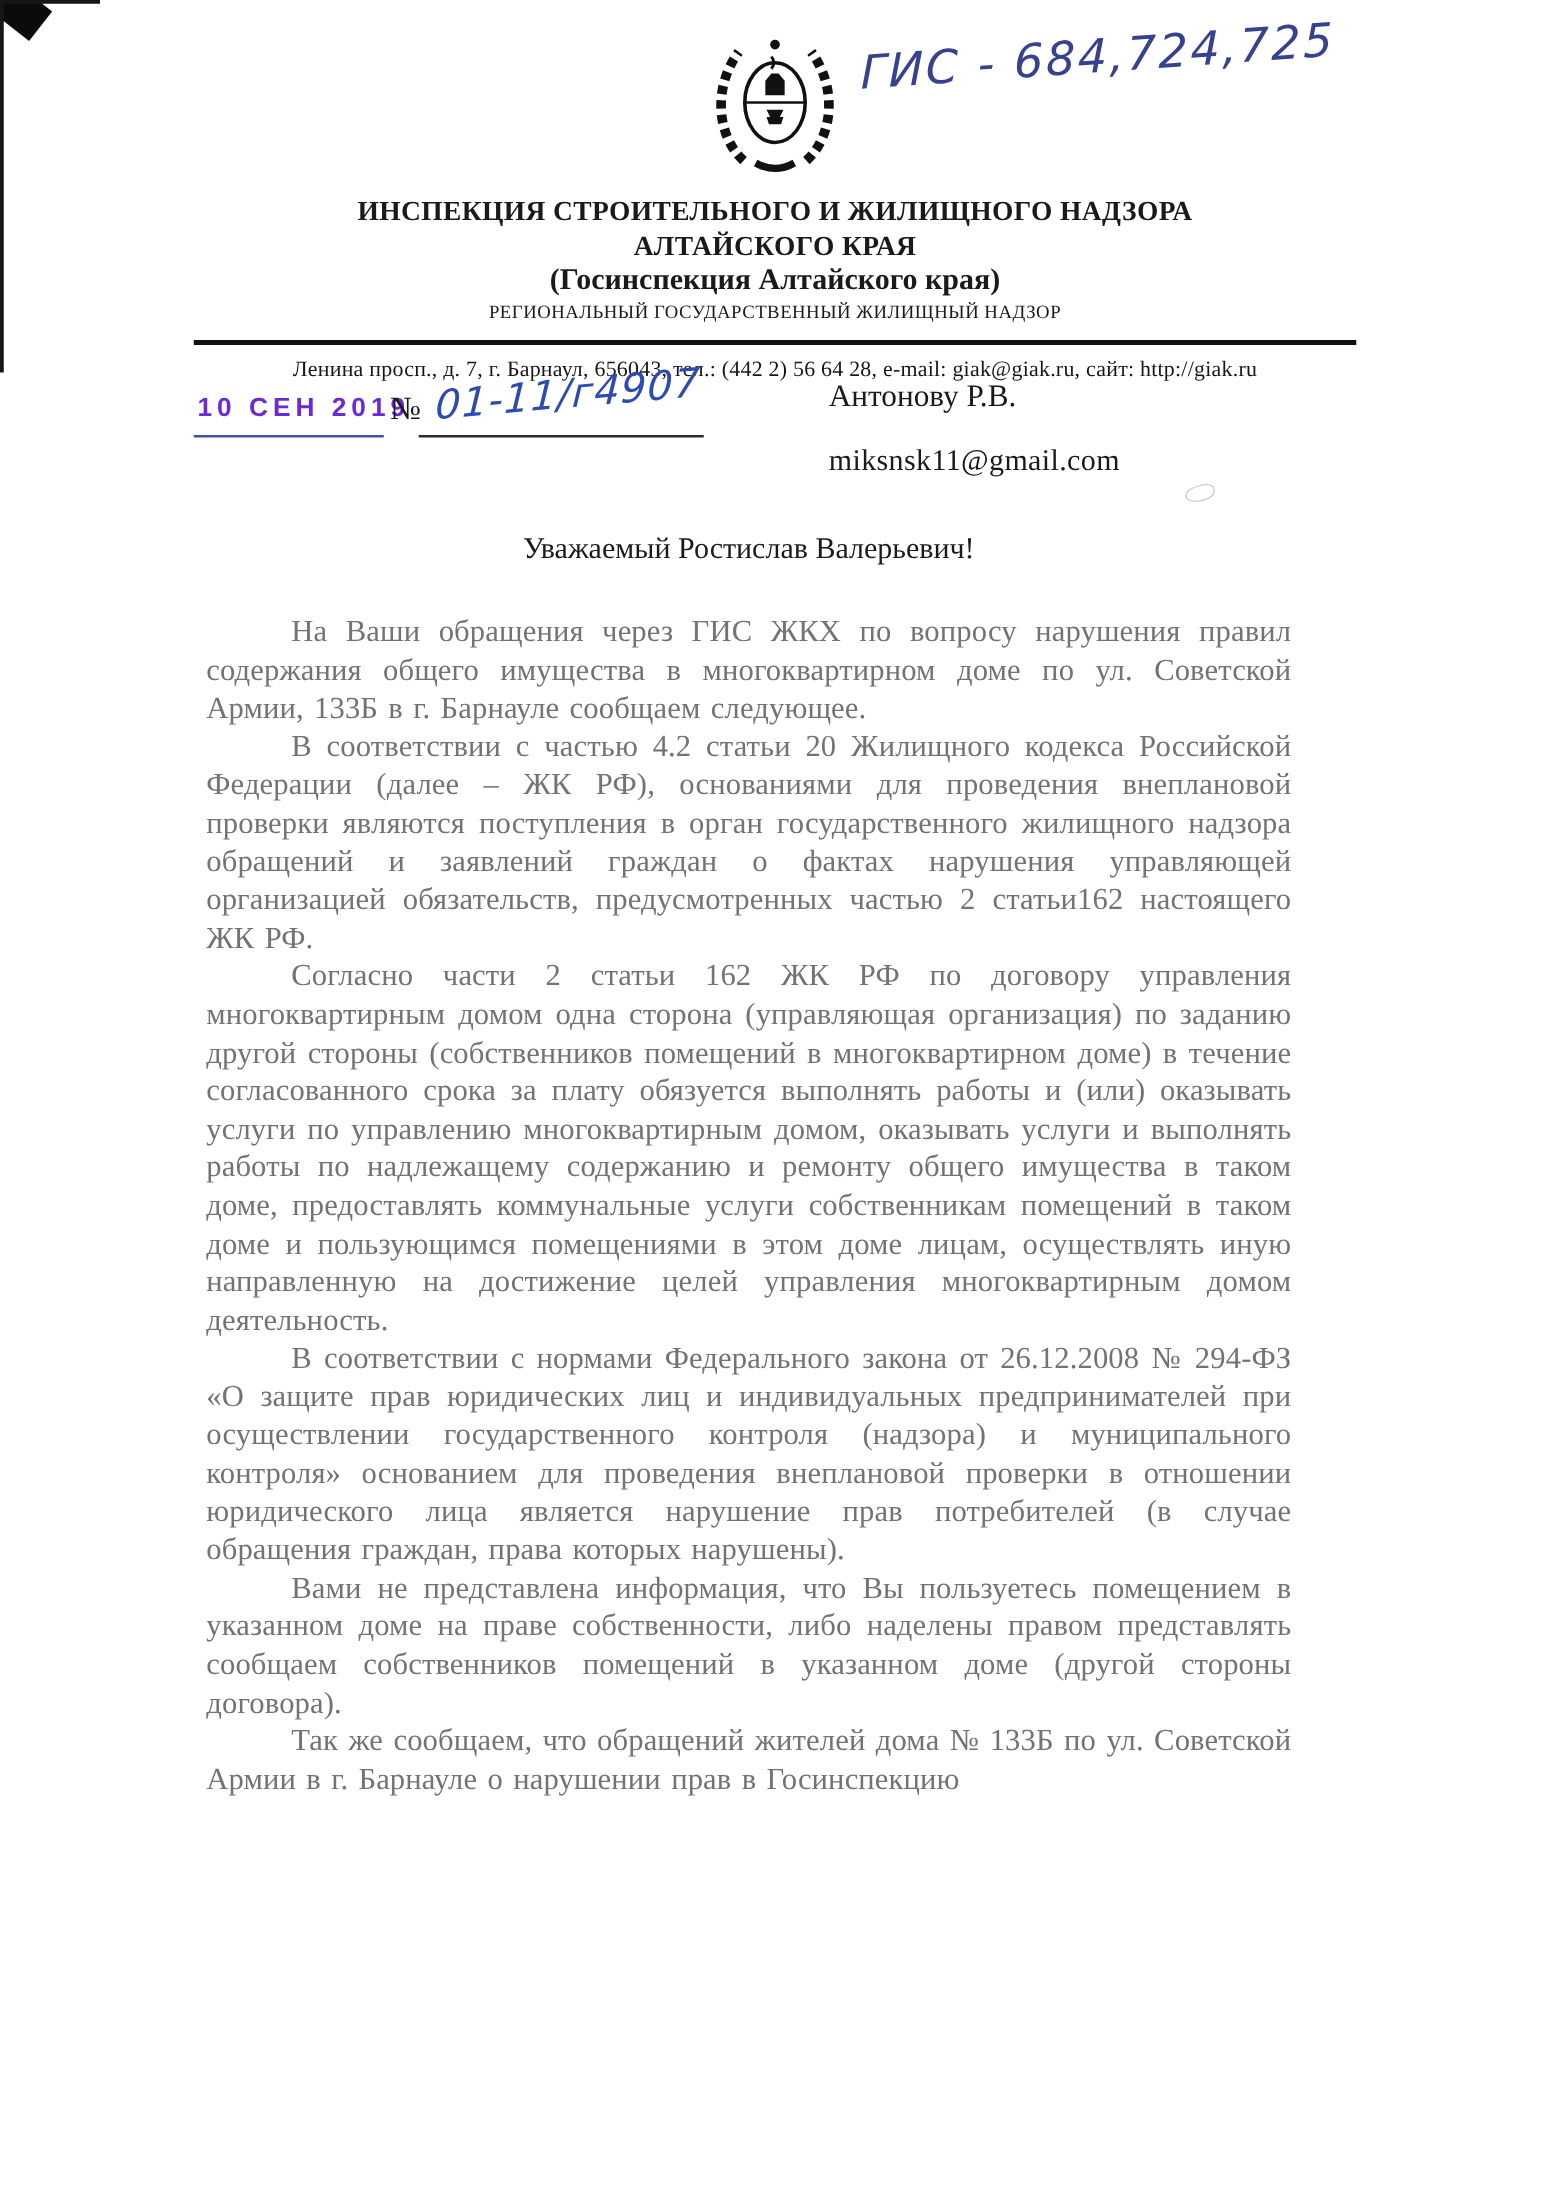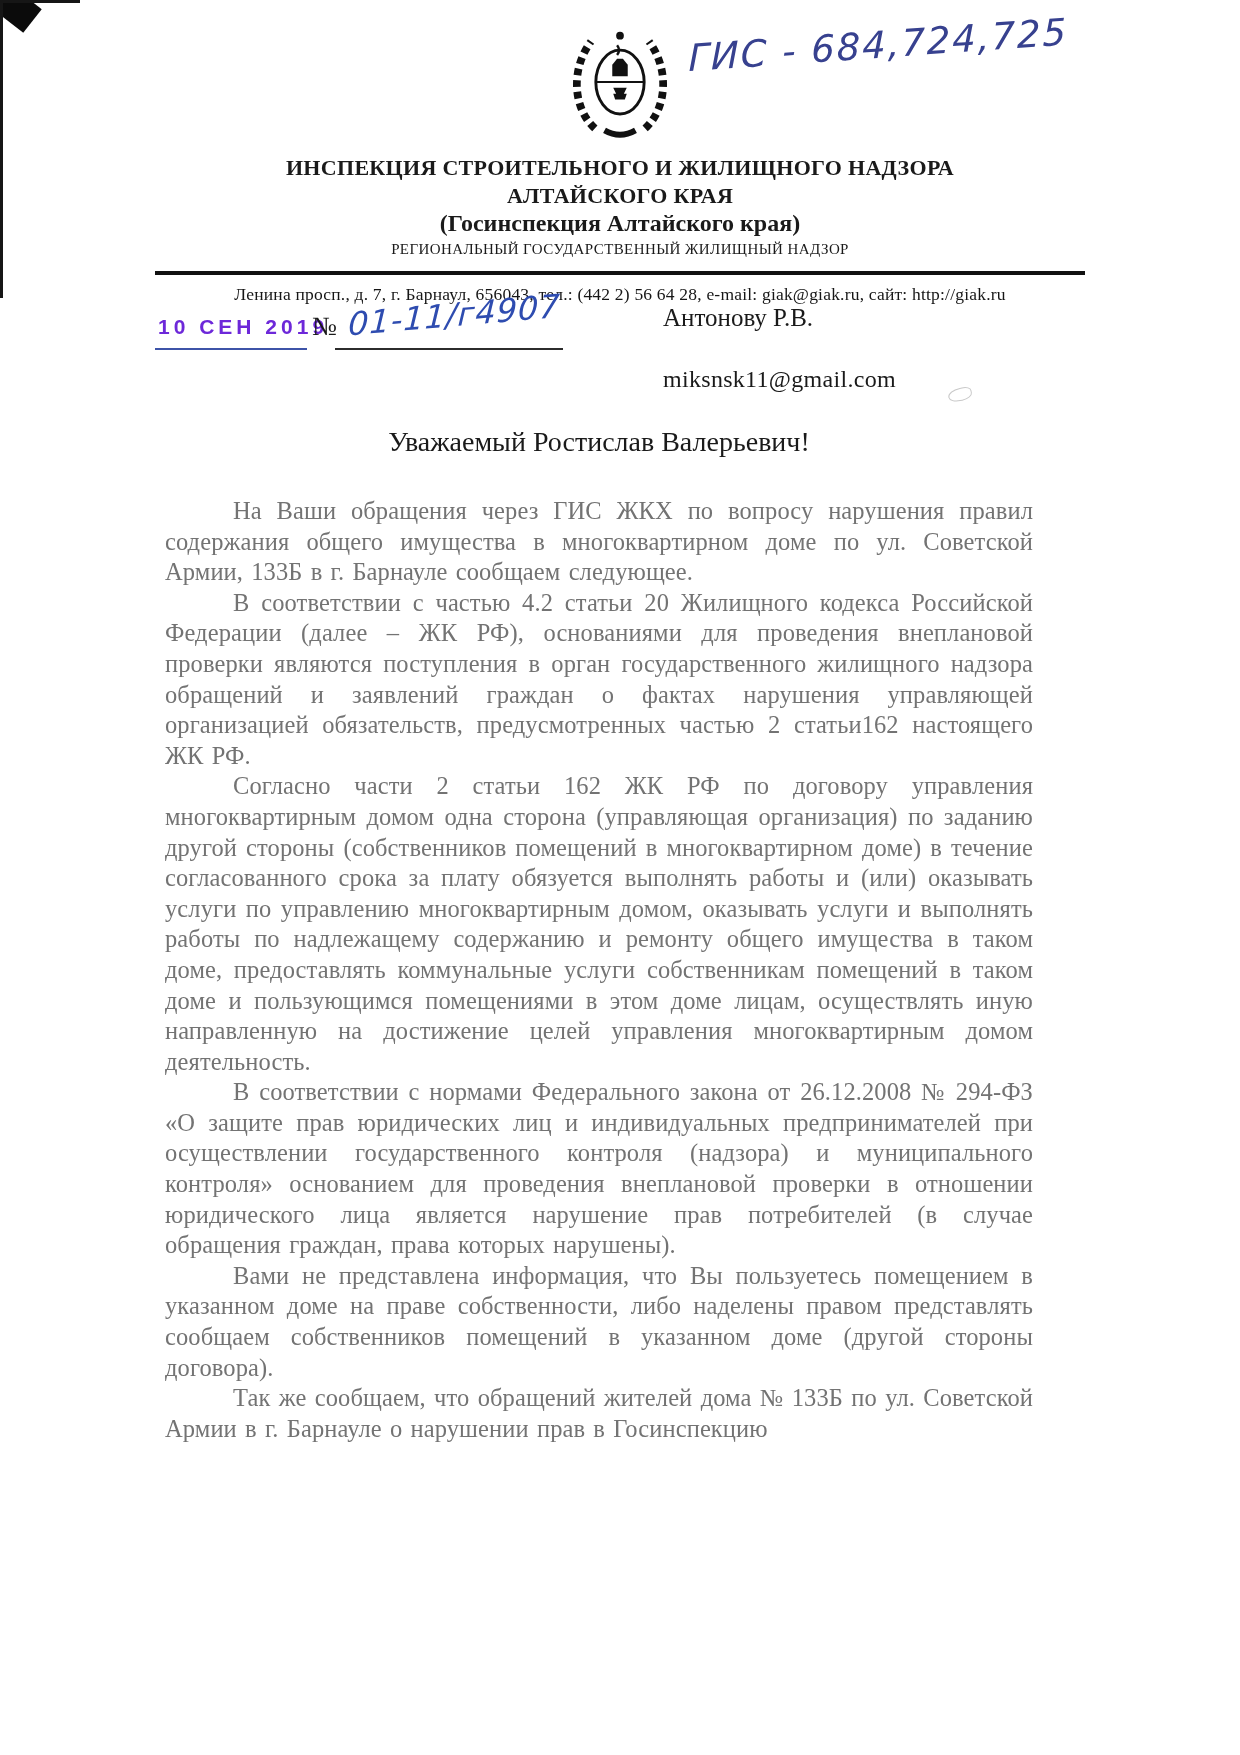--- a/index.html
+++ b/index.html
@@ -85,29 +85,29 @@
     white-space: nowrap;
   }
   .number-underline {
     position: absolute; top: 348px; left: 335px;
     width: 228px; height: 2px; background: #2c2c2c;
   }
 
   
   .recipient { position: absolute; top: 303px; left: 663px; }
   .recipient-name { font-size: 25px; line-height: 30px; }
-  .recipient-email { font-size: 24px; line-height: 30px; margin-top: 31px; letter-spacing: 0.3px; }
+  .recipient-email { font-size: 24px; line-height: 30px; margin-top: 21px; letter-spacing: 0.3px; }
 
   
   .body-block {
     position: absolute; top: 426px; left: 165px; width: 868px;
   }
   .salutation {
     text-align: center;
-    font-size: 28px;
+    font-size: 24px;
     margin: 0 0 38px 0;
   }
   .para {
     margin: 0;
     font-size: 24.5px;
     line-height: 30.6px;
     text-align: justify;
     text-indent: 68px;
     word-spacing: 2px;
     letter-spacing: 0.1px;

